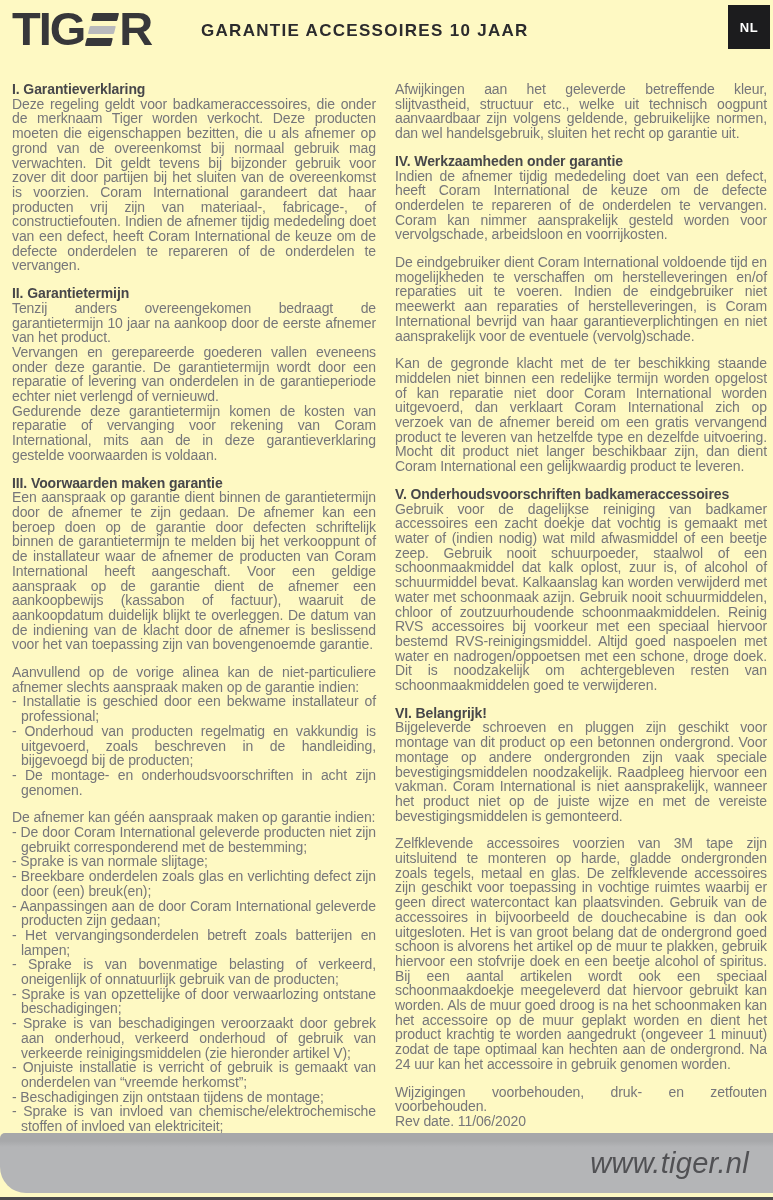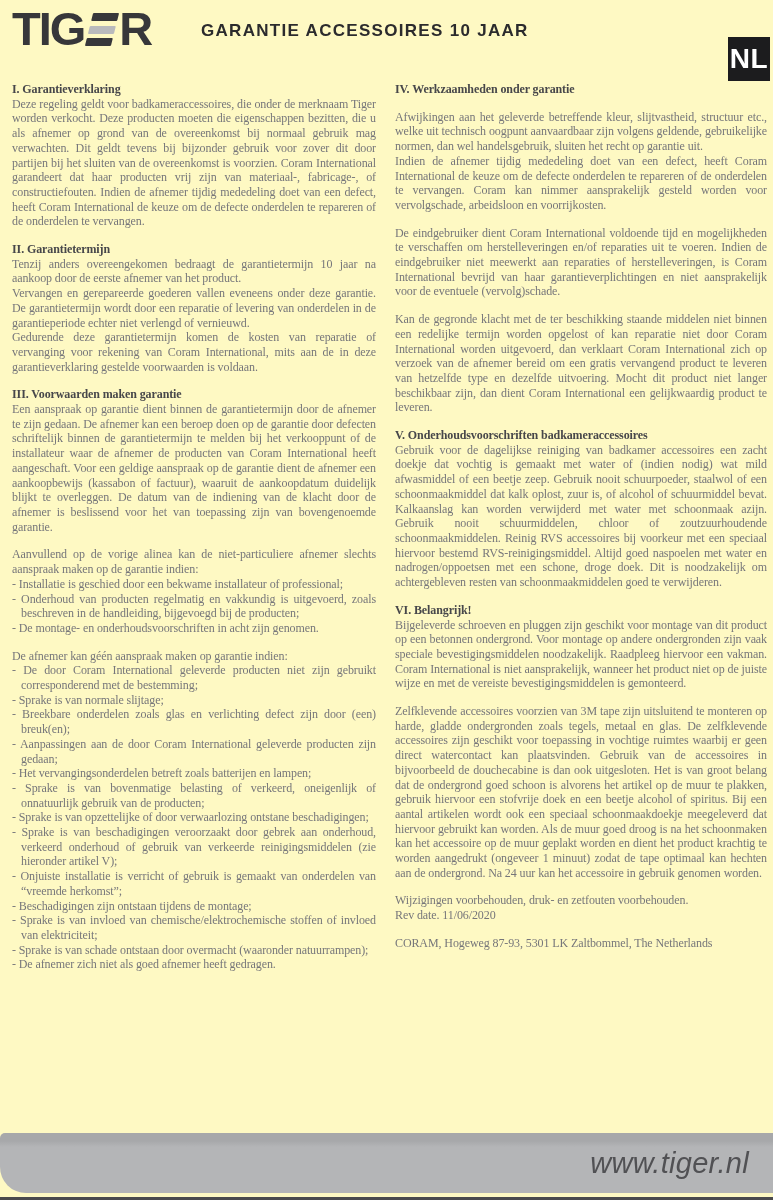--- a/index.html
+++ b/index.html
@@ -24,32 +24,32 @@
   .lg-e .bar { height:8px; background:#37373a; border-radius:1px; }
   .lg-e .bar.mid { background:#b9babc; }
 
   .doc-title {
     position:absolute; left:201px; top:21px;
     font-size:17px; font-weight:bold; letter-spacing:1.3px;
     color:#2b2b2d; white-space:nowrap;
   }
   .nl-badge {
     position:absolute; right:3px; top:5px; width:42px; height:44px;
-    background:#1c1c1e; color:#ffffff; font-weight:bold; font-size:28px;
-    display:flex; align-items:center; justify-content:center; letter-spacing:0.5px;margin-top:32px;
+    background:#1c1c1e; color:#ffffff; font-weight:bold; font-size:13px;
+    display:flex; align-items:center; justify-content:center; letter-spacing:0.5px;
   }
 
   
   .body-cols {
     position:absolute; top:82px; left:12px;
     display:flex; gap:19px;
   }
   .col {
-    font-size:12px; line-height:14.7px; color:#76767a;
-    text-align:justify; letter-spacing:-0.1px;font-family:Liberation Serif, serif;
+    font-size:14px; line-height:14.7px; color:#76767a;
+    text-align:justify; letter-spacing:-0.1px;
   }
   .col-left  { width:364px; }
   .col-right { width:372px; }
 
   .blk { margin-top:13px; }
   .blk:first-child, .blk.tight { margin-top:0; }
   .heading { font-weight:bold; color:#47474a; text-align:left; }
   .para { white-space:pre-line; }
   .list-item { padding-left:9px; text-indent:-9px; }
 
@@ -114,22 +114,22 @@
           <div class="list-item">- Sprake is van opzettelijke of door verwaarlozing ontstane beschadigingen;</div>
           <div class="list-item">- Sprake is van beschadigingen veroorzaakt door gebrek aan onderhoud, verkeerd onderhoud of gebruik van verkeerde reinigingsmiddelen (zie hieronder artikel V);</div>
           <div class="list-item">- Onjuiste installatie is verricht of gebruik is gemaakt van onderdelen van “vreemde herkomst”;</div>
           <div class="list-item">- Beschadigingen zijn ontstaan tijdens de montage;</div>
           <div class="list-item">- Sprake is van invloed van chemische/elektrochemische stoffen of invloed van elektriciteit;</div>
           <div class="list-item">- Sprake is van schade ontstaan door overmacht (waaronder natuurrampen);</div>
           <div class="list-item">- De afnemer zich niet als goed afnemer heeft gedragen.</div>
         </div>
       </div>
     <div class="col col-right" id="col-right">
+        <div class="blk para">Afwijkingen aan het geleverde betreffende kleur, slijtvastheid, structuur etc., welke uit technisch oogpunt aanvaardbaar zijn volgens geldende, gebruikelijke normen, dan wel handelsgebruik, sluiten het recht op garantie uit.</div>
         <div class="blk heading">IV. Werkzaamheden onder garantie</div>
-        <div class="blk para">Afwijkingen aan het geleverde betreffende kleur, slijtvastheid, structuur etc., welke uit technisch oogpunt aanvaardbaar zijn volgens geldende, gebruikelijke normen, dan wel handelsgebruik, sluiten het recht op garantie uit.</div>
         <div class="blk para tight">Indien de afnemer tijdig mededeling doet van een defect, heeft Coram International de keuze om de defecte onderdelen te repareren of de onderdelen te vervangen. Coram kan nimmer aansprakelijk gesteld worden voor vervolgschade, arbeidsloon en voorrijkosten.</div>
         <div class="blk para">De eindgebruiker dient Coram International voldoende tijd en mogelijkheden te verschaffen om herstelleveringen en/of reparaties uit te voeren. Indien de eindgebruiker niet meewerkt aan reparaties of herstelleveringen, is Coram International bevrijd van haar garantieverplichtingen en niet aansprakelijk voor de eventuele (vervolg)schade.</div>
         <div class="blk para">Kan de gegronde klacht met de ter beschikking staande middelen niet binnen een redelijke termijn worden opgelost of kan reparatie niet door Coram International worden uitgevoerd, dan verklaart Coram International zich op verzoek van de afnemer bereid om een gratis vervangend product te leveren van hetzelfde type en dezelfde uitvoering. Mocht dit product niet langer beschikbaar zijn, dan dient Coram International een gelijkwaardig product te leveren.</div>
         <div class="blk heading">V. Onderhoudsvoorschriften badkameraccessoires</div>
         <div class="blk para tight">Gebruik voor de dagelijkse reiniging van badkamer accessoires een zacht doekje dat vochtig is gemaakt met water of (indien nodig) wat mild afwasmiddel of een beetje zeep. Gebruik nooit schuurpoeder, staalwol of een schoonmaakmiddel dat kalk oplost, zuur is, of alcohol of schuurmiddel bevat. Kalkaanslag kan worden verwijderd met water met schoonmaak azijn. Gebruik nooit schuurmiddelen, chloor of zoutzuurhoudende schoonmaakmiddelen. Reinig RVS accessoires bij voorkeur met een speciaal hiervoor bestemd RVS-reinigingsmiddel. Altijd goed naspoelen met water en nadrogen/oppoetsen met een schone, droge doek. Dit is noodzakelijk om achtergebleven resten van schoonmaakmiddelen goed te verwijderen.</div>
         <div class="blk heading">VI. Belangrijk!</div>
         <div class="blk para tight">Bijgeleverde schroeven en pluggen zijn geschikt voor montage van dit product op een betonnen ondergrond. Voor montage op andere ondergronden zijn vaak speciale bevestigingsmiddelen noodzakelijk. Raadpleeg hiervoor een vakman. Coram International is niet aansprakelijk, wanneer het product niet op de juiste wijze en met de vereiste bevestigingsmiddelen is gemonteerd.</div>
         <div class="blk para">Zelfklevende accessoires voorzien van 3M tape zijn uitsluitend te monteren op harde, gladde ondergronden zoals tegels, metaal en glas. De zelfklevende accessoires zijn geschikt voor toepassing in vochtige ruimtes waarbij er geen direct watercontact kan plaatsvinden. Gebruik van de accessoires in bijvoorbeeld de douchecabine is dan ook uitgesloten. Het is van groot belang dat de ondergrond goed schoon is alvorens het artikel op de muur te plakken, gebruik hiervoor een stofvrije doek en een beetje alcohol of spiritus. Bij een aantal artikelen wordt ook een speciaal schoonmaakdoekje meegeleverd dat hiervoor gebruikt kan worden. Als de muur goed droog is na het schoonmaken kan het accessoire op de muur geplakt worden en dient het product krachtig te worden aangedrukt (ongeveer 1 minuut) zodat de tape optimaal kan hechten aan de ondergrond. Na 24 uur kan het accessoire in gebruik genomen worden.</div>
         <div class="blk para">Wijzigingen voorbehouden, druk- en zetfouten voorbehouden.
 Rev date. 11/06/2020</div>

